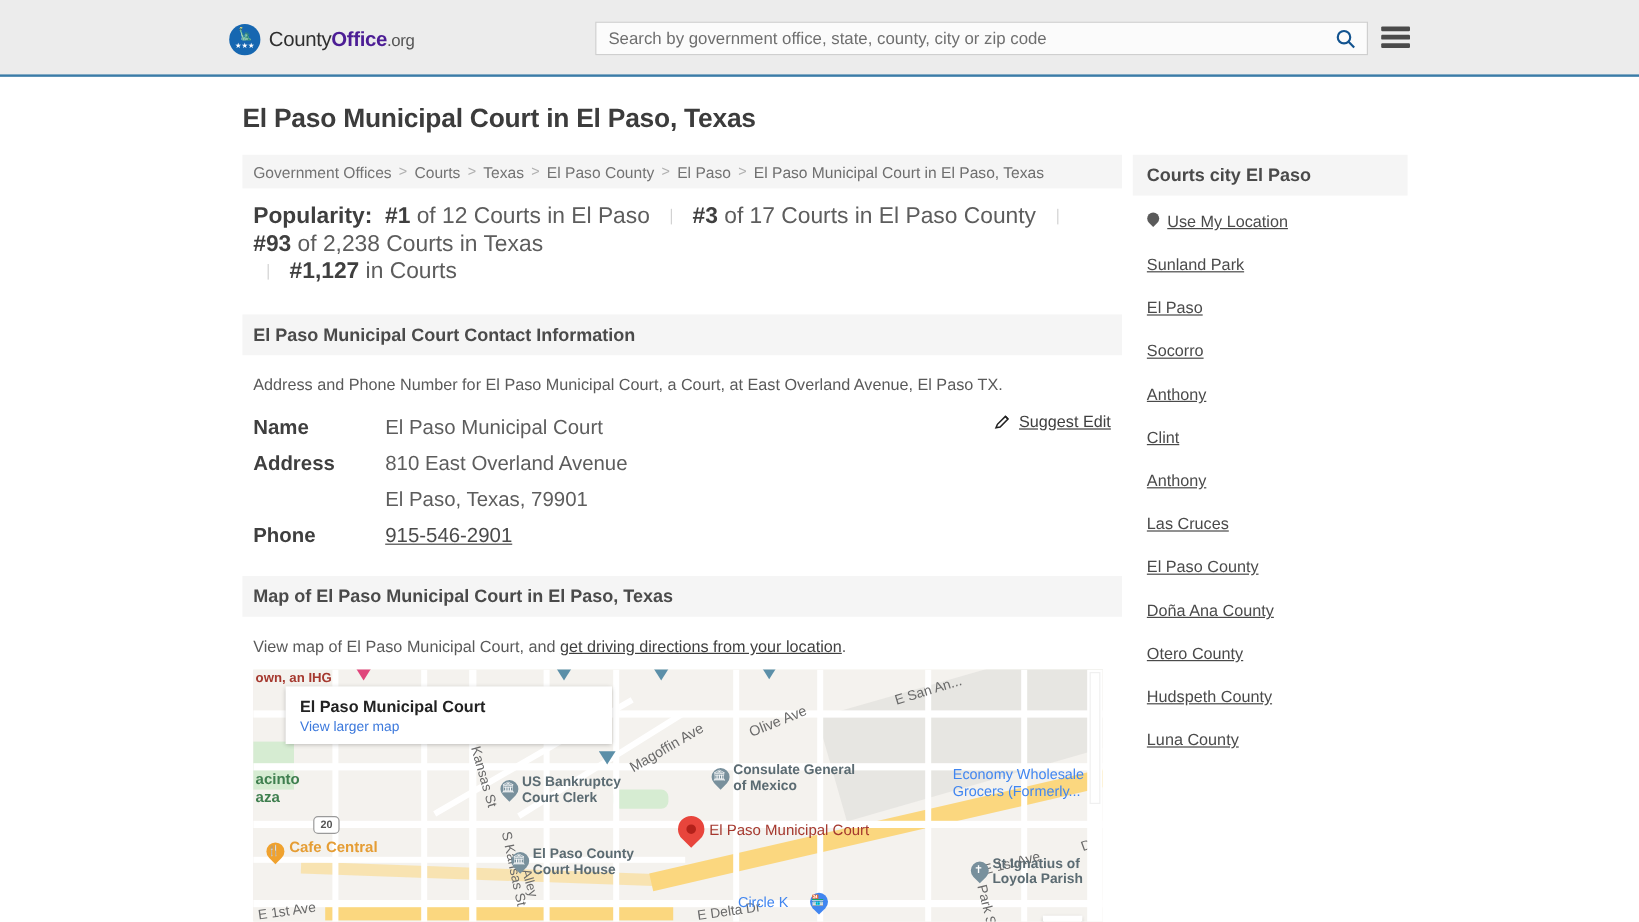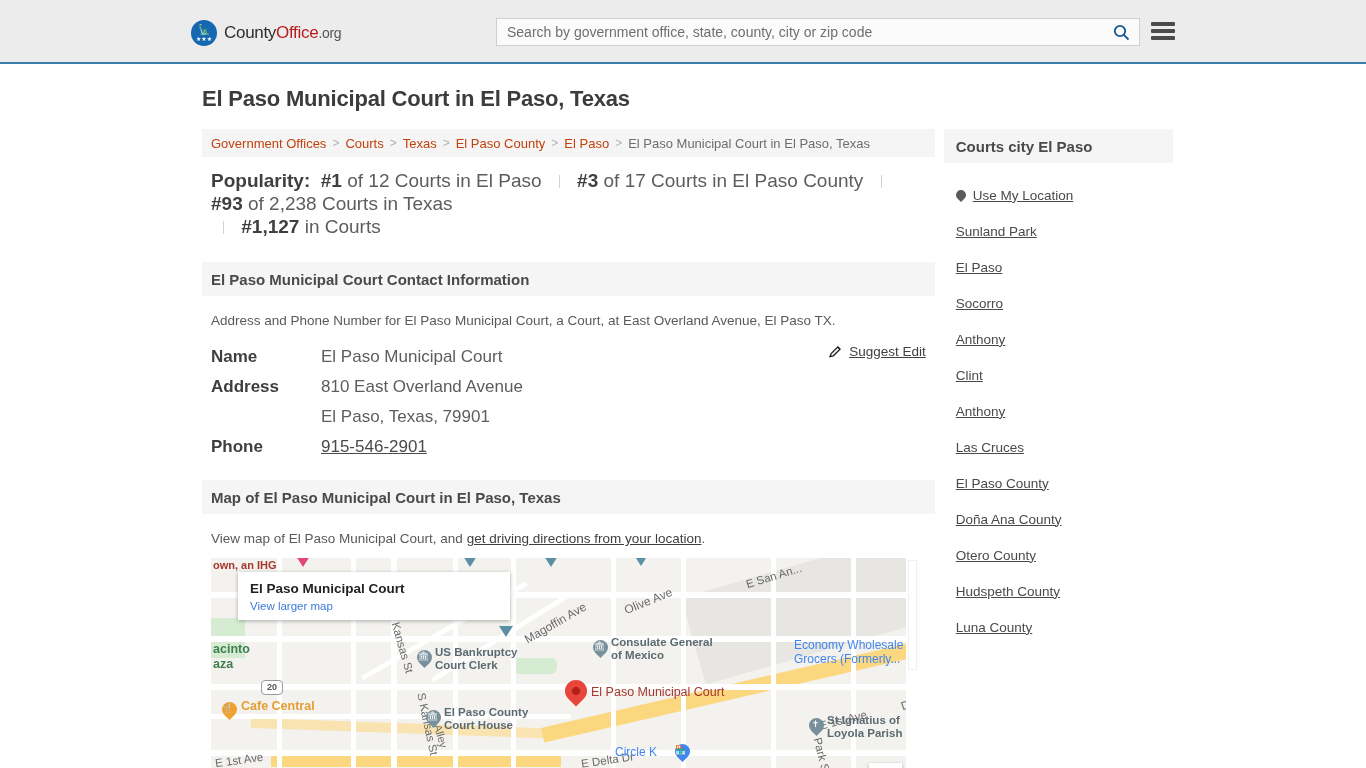--- a/index.html
+++ b/index.html
@@ -55,21 +55,21 @@
     line-height: 6px;
     color: #ffffff;
     letter-spacing: 0px;
   }
   .logo-text {
     font-size: 17px;
     letter-spacing: -0.3px;
     white-space: nowrap;
   }
   .logo-text .t-county { color: #2f2f2f; font-weight: 400; }
-  .logo-text .t-office { color: #b91c1c; font-weight: 400; }
+  .logo-text .t-office { color: #4c1d95; font-weight: 700; }
   .logo-text .t-org { color: #555; font-size: 14px; }
 
   .search-wrap {
     position: absolute;
     left: 496px; top: 18px;
     width: 644px; height: 28px;
     background: #fbfbfb;
     border: 1px solid #cfcfcf;
     display: flex;
     align-items: center;
@@ -138,21 +138,21 @@
     height: 28px;
     display: flex;
     align-items: center;
     padding: 0 9px;
     font-size: 13px;
     color: #6e6e6e;
     white-space: nowrap;
     overflow: hidden;
   }
   .breadcrumb a {
-    color: #c2410c;
+    color: #737373;
     text-decoration: none;
     cursor: pointer;
   }
   .breadcrumb .sep { margin: 0 6px; color: #b0b0b0; font-size: 12px; }
   .breadcrumb .current { color: #6e6e6e; }
 
   
   .popularity {
     padding: 12px 9px 6px 9px;
     font-size: 19px;
@@ -374,21 +374,20 @@
     display: flex;
     align-items: center;
     padding: 0 12px;
     font-size: 15px;
     font-weight: bold;
     color: #4a4a4a;
   }
   .side-list { padding: 14px 12px 0 12px; }
   .side-item {
     display: flex;
-    align-items: center;
     gap: 7px;
     height: 36px;
     font-size: 13.5px;
   }
   .side-item a {
     color: #4a4a4a;
     text-decoration: underline;
     cursor: pointer;
   }
   .pin-icon {

